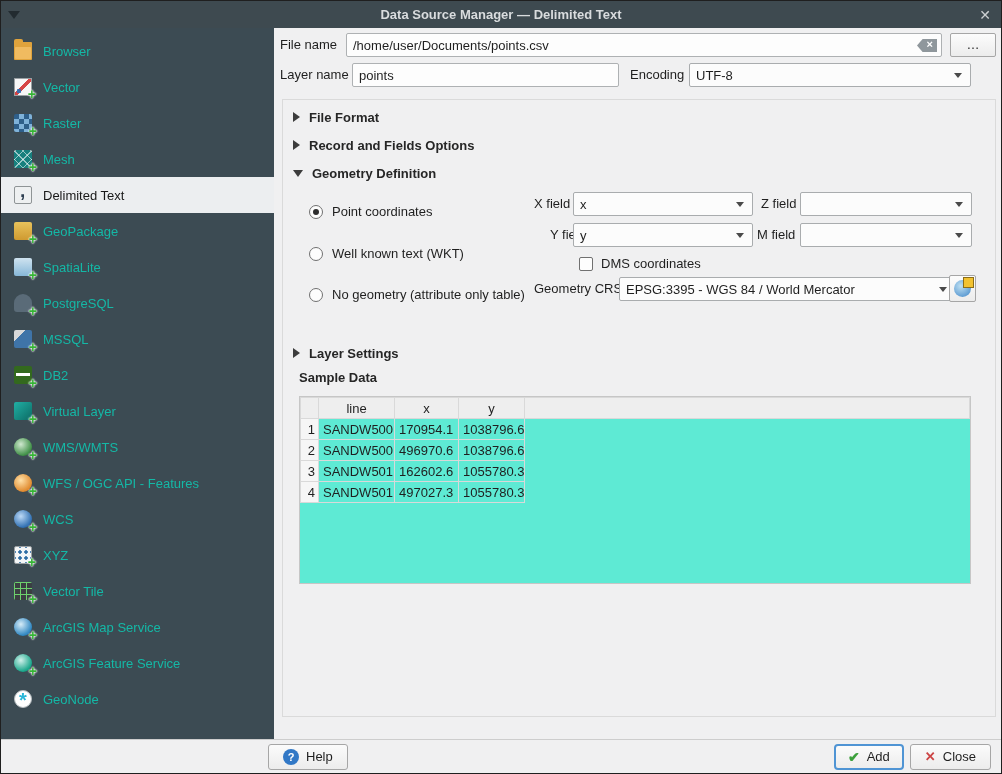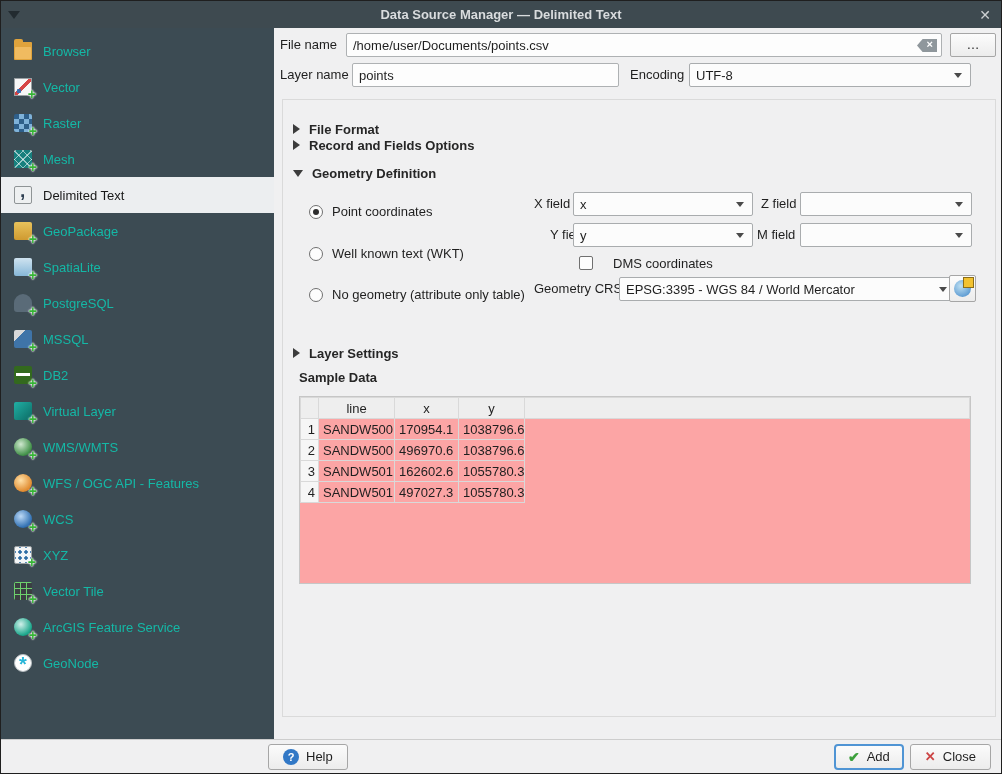--- a/index.html
+++ b/index.html
@@ -109,34 +109,34 @@
   .sections {
     position: absolute; left: 8px; top: 71px; width: 714px; height: 618px;
     border: 1px solid #dadada; background: #f0f0f1;
   }
   .sec {
     position: absolute; left: 10px; display: flex; align-items: center;
     gap: 9px; font-weight: bold; color: #262626; cursor: pointer; height: 18px;
   }
   .tri-r { width:0; height:0; border-top:5px solid transparent; border-bottom:5px solid transparent; border-left:7px solid #3c3c3c; }
   .tri-d { width:0; height:0; border-left:5px solid transparent; border-right:5px solid transparent; border-top:7px solid #3c3c3c; }
-  #sec-file   { top: 20px; }
+  #sec-file   { top: 8px; }
   #sec-record { top: 36px; }
   #sec-geom   { top: 64px; }
   #sec-layer  { top: 244px; }
   .radio-row { position: absolute; display: flex; align-items: center; gap: 9px; cursor: pointer; }
   #radio-0 { left: 26px; top: 104px; }
   #radio-1 { left: 26px; top: 146px; }
   #radio-2 { left: 26px; top: 187px; }
   .radio {
     width: 14px; height: 14px; border: 1px solid #707070; border-radius: 50%;
     background: #fdfdfd; position: relative; flex: 0 0 14px;
   }
   .radio.checked::after { content:''; position:absolute; left:3px; top:3px; right:3px; bottom:3px; background:#2e2e2e; border-radius:50%; }
-  .check-row { position: absolute; display: flex; align-items: flex-start; gap: 20px; cursor: pointer; }
+  .check-row { position: absolute; display: flex; align-items: flex-end; gap: 8px; cursor: pointer; }
   #dms-row { left: 296px; top: 156px; }
   .checkbox { width: 14px; height: 14px; border: 1px solid #707070; border-radius: 2px; background: #fdfdfd; flex: 0 0 14px; }
   #xfield-label { left: 251px; top: 92px; }
   #xfield-combo { left: 290px; top: 92px; width: 180px; }
   #zfield-label { left: 478px; top: 92px; }
   #zfield-combo { left: 517px; top: 92px; width: 172px; }
   #yfield-label { left: 251px; top: 123px; margin-left: 16px; }
   #yfield-combo { left: 290px; top: 123px; width: 180px; }
   #mfield-label { left: 474px; top: 123px; }
   #mfield-combo { left: 517px; top: 123px; width: 172px; }
@@ -147,21 +147,21 @@
     background: linear-gradient(#fcfcfc, #ececec); border: 1px solid #a6a6a6;
     border-radius: 2px; display: flex; align-items: center; justify-content: center;
     cursor: pointer;
   }
   #crs-btn { left: 666px; top: 175px; }
   .crs-globe { width: 17px; height: 17px; border-radius: 50%; background: radial-gradient(circle at 40% 35%, #bfe0f2, #3d85c8); position: relative; }
   .crs-globe::after { content:''; position:absolute; right:-3px; top:-3px; width:9px; height:9px; background:#f2c230; border:1px solid #8a6d1a; }
   #sample-label { position: absolute; left: 16px; top: 270px; font-weight: bold; color: #262626; }
   #table-box {
     position: absolute; left: 16px; top: 296px; width: 672px; height: 188px;
-    background: #fca5a5; border: 1px solid #c6c6c6; overflow: hidden;
+    background: #5eead4; border: 1px solid #c6c6c6; overflow: hidden;
   }
   table.sample { border-collapse: collapse; width: 100%; table-layout: fixed; }
   table.sample th, table.sample td {
     border: 1px solid #d9d9d9; height: 21px; padding: 0 4px;
     font-weight: normal; text-align: left; white-space: nowrap; overflow: hidden;
   }
   table.sample th { background: #eeeeee; text-align: center; }
   table.sample td.rn { background: #f6f6f6; text-align: right; padding-right: 3px; }
   
   .footer {
@@ -254,20 +254,24 @@
           <span class="icon wcs-icon plus"></span>
           <span>WCS</span>
         </div>
         <div class="side-item">
           <span class="icon xyz-icon plus"></span>
           <span>XYZ</span>
         </div>
         <div class="side-item">
           <span class="icon vector-tile-icon plus"></span>
           <span>Vector Tile</span>
+        </div>
+        <div class="side-item">
+          <span class="icon arcgis-map-icon plus"></span>
+          <span>ArcGIS Map Service</span>
         </div>
         <div class="side-item">
           <span class="icon arcgis-feature-icon plus"></span>
           <span>ArcGIS Feature Service</span>
         </div>
         <div class="side-item">
           <span class="icon geonode-icon"></span>
           <span>GeoNode</span>
         </div>
       </div>

